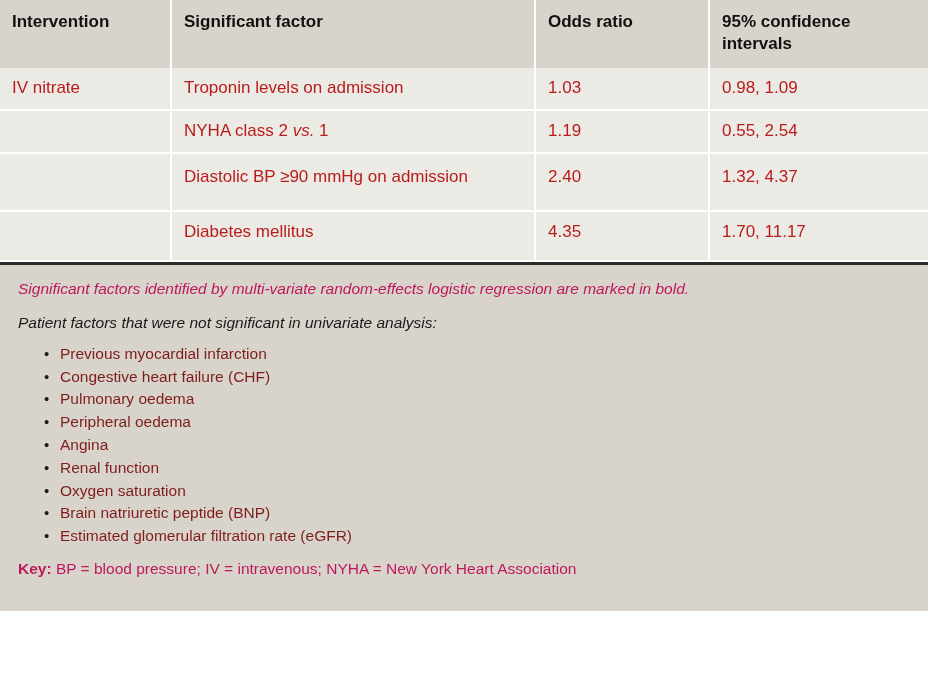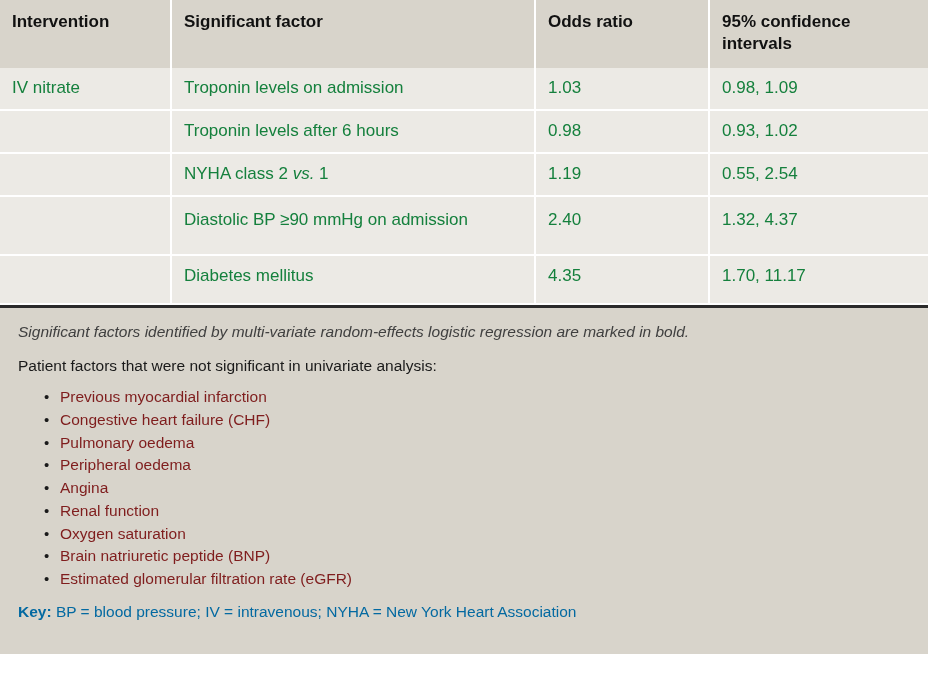--- a/index.html
+++ b/index.html
@@ -40,21 +40,21 @@
     border-right: 2px solid #ffffff;
     color: #111111;
   }
   table.data-table thead th:last-child {
     border-right: none;
   }
   table.data-table tbody td {
     background: #ffffff;
     border-right: 2px solid #ffffff;
     border-bottom: 2px solid #ffffff;
-    color: #15803d;
+    color: #b91c1c;
   }
   table.data-table tbody td:last-child {
     border-right: none;
   }
   table.data-table tbody td.col-intervention {
     background: #eceae5;
   }
   table.data-table tbody tr td.col-factor,
   table.data-table tbody tr td.col-or,
   table.data-table tbody tr td.col-ci,
@@ -68,29 +68,30 @@
     background: #d8d4cb;
     border-top: 3px solid #2b2b2b;
     padding: 14px 18px 10px 18px;
     box-sizing: border-box;
     width: 928px;
     height: 349px;
   }
   .notes-em {
     font-style: italic;
     font-size: 15.5px;
-    color: #404040;
+    color: #be185d;
     margin: 0 0 14px 0;
     line-height: 1.3;
   }
   .notes-lead {
     font-size: 15.5px;
     color: #1a1a1a;
     margin: 0 0 10px 0;
     line-height: 1.3;
+    font-style: italic;
   }
   ul.notes-list {
     margin: 0 0 12px 0;
     padding: 0 0 0 26px;
     list-style: none;
   }
   ul.notes-list li {
     font-size: 15.5px;
     line-height: 1.47;
     color: #7f1d1d;
@@ -100,21 +101,21 @@
   ul.notes-list li:before {
     content: "\2022";
     position: absolute;
     left: 0;
     top: 0;
     font-size: 15px;
     color: #1a1a1a;
   }
   .notes-key {
     font-size: 15.5px;
-    color: #0369a1;
+    color: #be185d;
     margin: 6px 0 0 0;
   }
   .notes-key b { font-weight: bold; }
 </style>
 </head>
 <body>
 
 <div class="table-wrap">
   <table class="data-table">
     <thead>
@@ -125,27 +126,20 @@
         <th style="width:194px">95% confidence intervals</th>
 
       </tr>
     </thead>
     <tbody>
       <tr>
         <td class="col-intervention">IV nitrate</td>
         <td class="col-factor">Troponin levels on admission</td>
         <td class="col-or">1.03</td>
         <td class="col-ci">0.98, 1.09</td>
-
-      </tr>
-      <tr>
-        <td class="col-intervention"></td>
-        <td class="col-factor">Troponin levels after 6 hours</td>
-        <td class="col-or">0.98</td>
-        <td class="col-ci">0.93, 1.02</td>
 
       </tr>
       <tr>
         <td class="col-intervention"></td>
         <td class="col-factor"><span>NYHA class 2 </span><span class="italic">vs.</span><span> 1</span></td>
         <td class="col-or">1.19</td>
         <td class="col-ci">0.55, 2.54</td>
 
       </tr>
       <tr>

